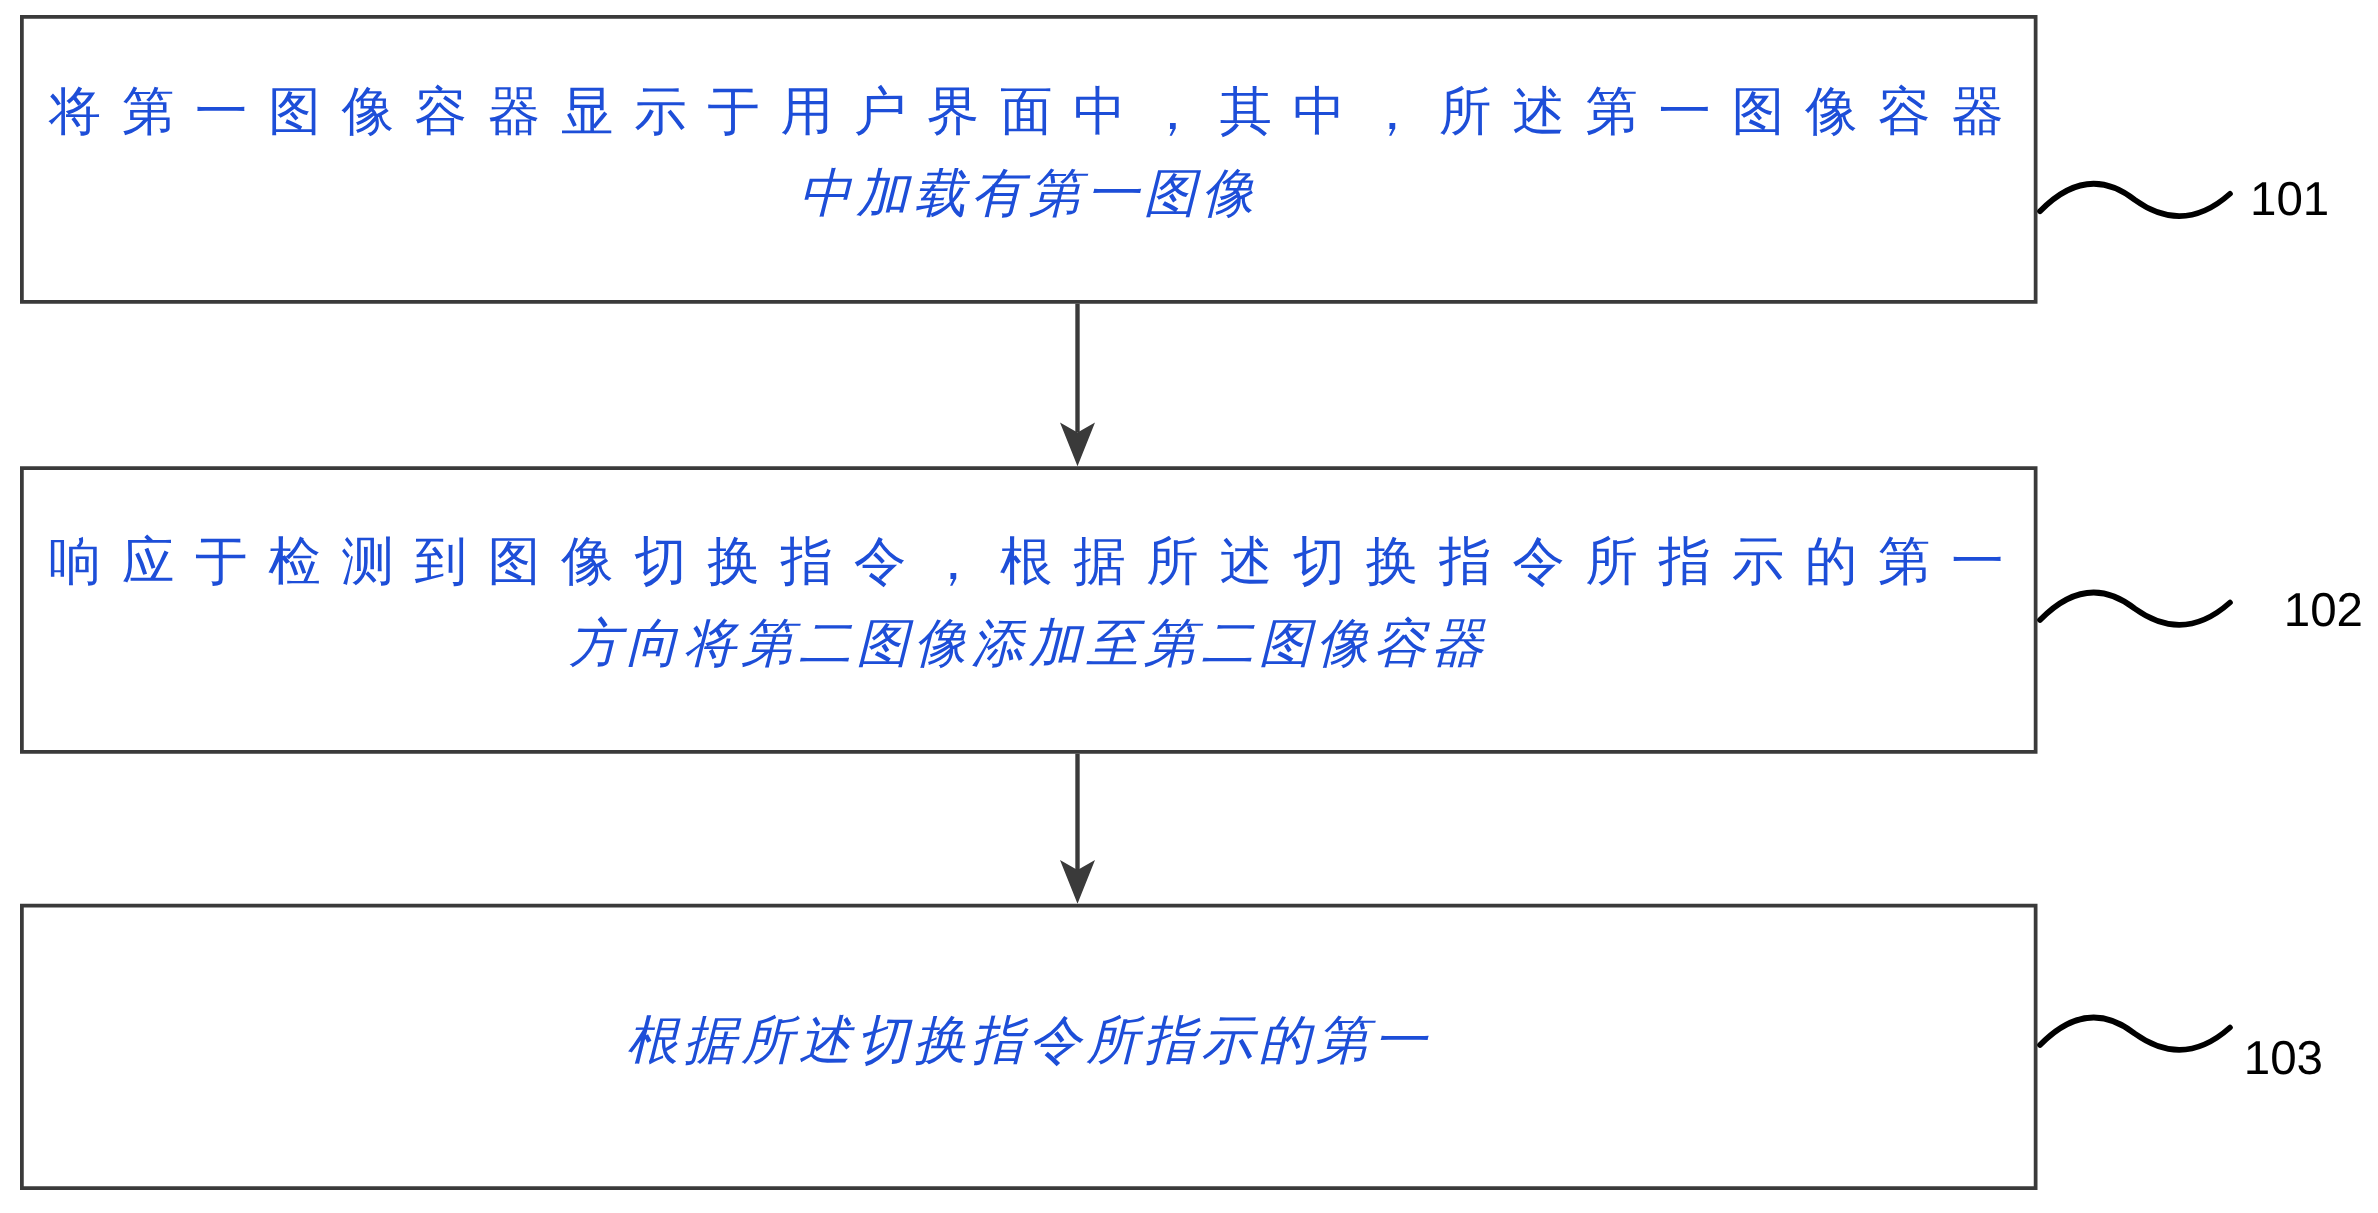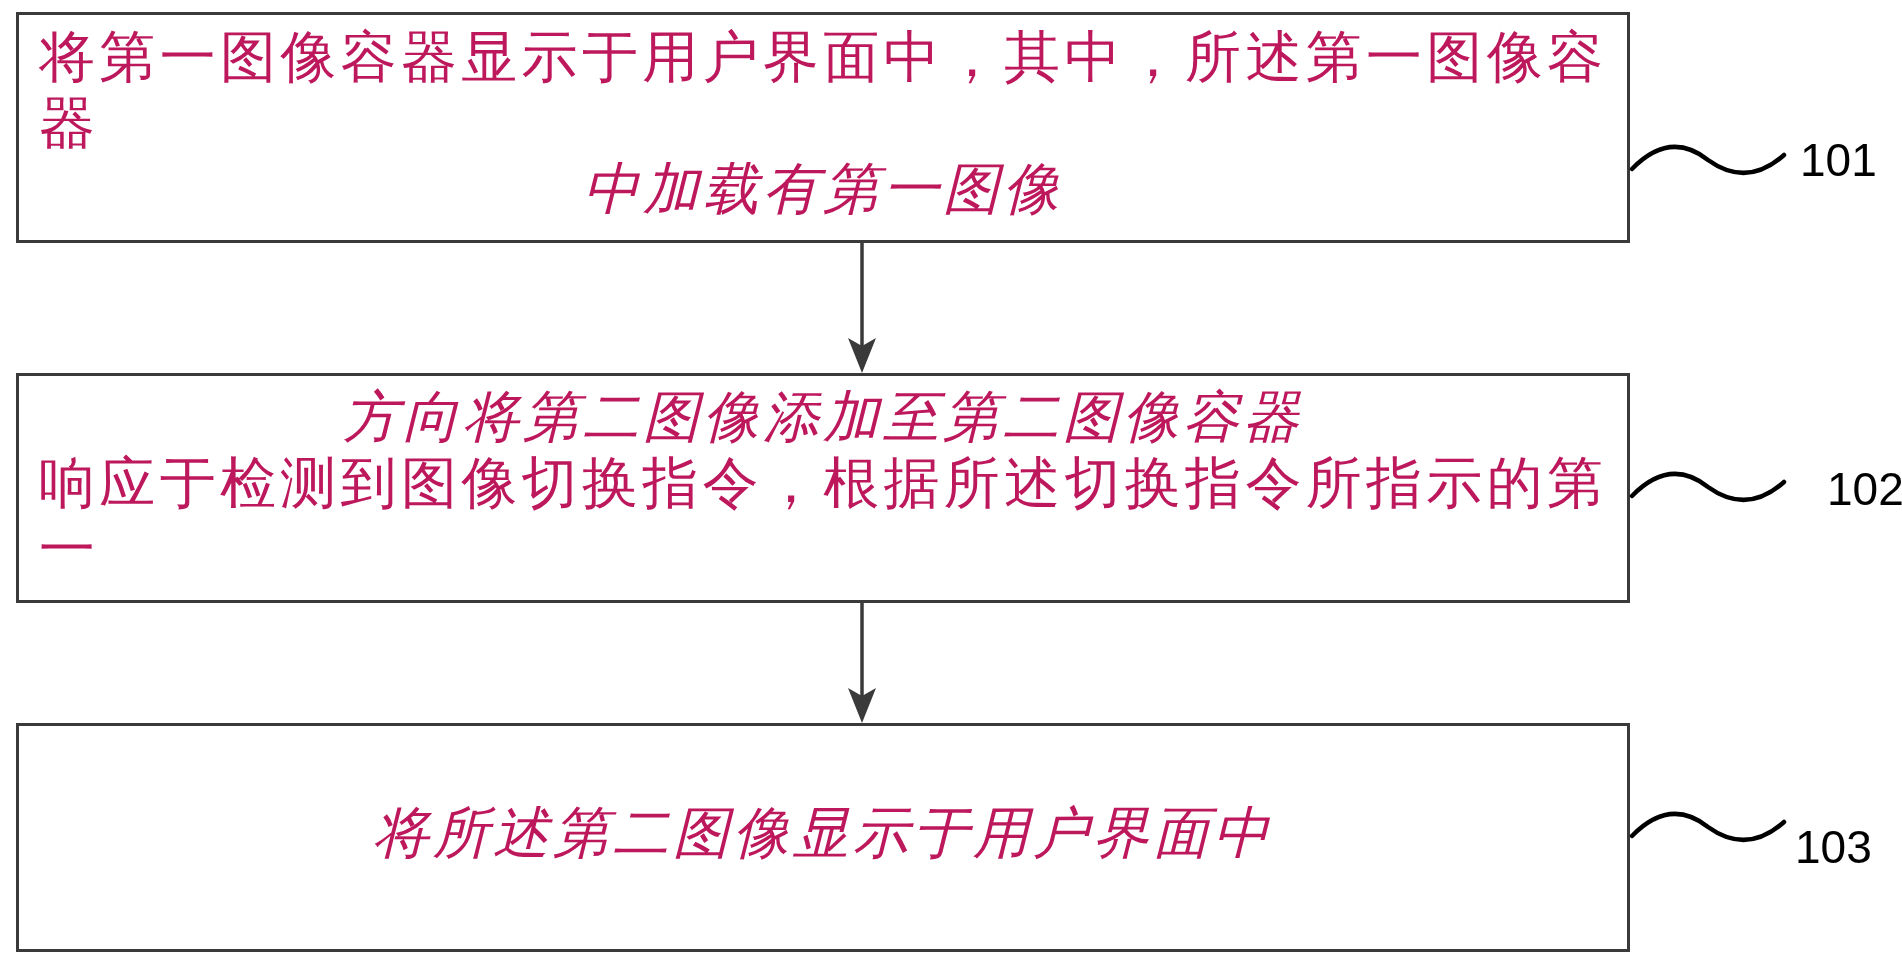--- a/index.html
+++ b/index.html
@@ -28,23 +28,23 @@
     box-sizing: border-box;
     display: flex;
     flex-direction: column;
     justify-content: center;
     padding: 0 20px 10px 20px;
   }
   .box-1 { top: 12px;  height: 231px; }
   .box-2 { top: 373px; height: 230px; }
   .box-3 { top: 723px; height: 229px; }
   .box-line {
-    font-size: 56px;
+    font-size: 42px;
     line-height: 66px;
-    color: #be185d;
+    color: #1d4ed8;
     letter-spacing: 4px;
     white-space: nowrap;
   }
   .box-line.fill {
     white-space: normal;
     text-align: justify;
     text-align-last: justify;
     text-justify: inter-character;
   }
   .box-line.center {
@@ -70,21 +70,21 @@
   }
   .squiggle path {
     fill: none;
     stroke: #000000;
     stroke-width: 4.5;
     stroke-linecap: round;
   }
   .ref-num {
     position: absolute;
     font-family: "Liberation Sans", "DejaVu Sans", sans-serif;
-    font-size: 46px;
+    font-size: 38px;
     line-height: 46px;
     color: #000000;
     white-space: nowrap;
   }
   .ref-101 { left: 1800px; top: 137px; }
   .ref-102 { left: 1795px; top: 466px; margin-left: 32px; }
   .ref-103 { left: 1795px; top: 824px; }
 </style>
 </head>
 <body>
@@ -95,31 +95,31 @@
     <div class="box-line fill">将第一图像容器显示于用户界面中，其中，所述第一图像容器</div>
     <div class="box-line center">中加载有第一图像</div>
   </div>
 
   <svg class="arrow" style="left:845px; top:243px;" width="34" height="130" viewBox="0 0 34 130">
     <line x1="17" y1="0" x2="17" y2="103"></line>
     <polygon points="3,95 17,130 31,95 17,103"></polygon>
   </svg>
 
   <div class="flow-box box-2">
+    <div class="box-line fill">响应于检测到图像切换指令，根据所述切换指令所指示的第一</div>
     <div class="box-line center">方向将第二图像添加至第二图像容器</div>
-    <div class="box-line fill">响应于检测到图像切换指令，根据所述切换指令所指示的第一</div>
   </div>
 
   <svg class="arrow" style="left:845px; top:603px;" width="34" height="120" viewBox="0 0 34 120">
     <line x1="17" y1="0" x2="17" y2="93"></line>
     <polygon points="3,85 17,120 31,85 17,93"></polygon>
   </svg>
 
   <div class="flow-box box-3">
-    <div class="box-line center">将所述第二图像显示于用户界面中</div>
+    <div class="box-line center">根据所述切换指令所指示的第一</div>
   </div>
 
   <svg class="squiggle" style="top:136px;" width="156" height="50" viewBox="0 0 156 50">
     <path d="M 2,33 Q 40,-6 78,24 Q 117,52 154,19"></path>
   </svg>
   <div class="ref-num ref-101">101</div>
 
   <svg class="squiggle" style="top:463px;" width="156" height="50" viewBox="0 0 156 50">
     <path d="M 2,33 Q 40,-6 78,24 Q 117,52 154,19"></path>
   </svg>

